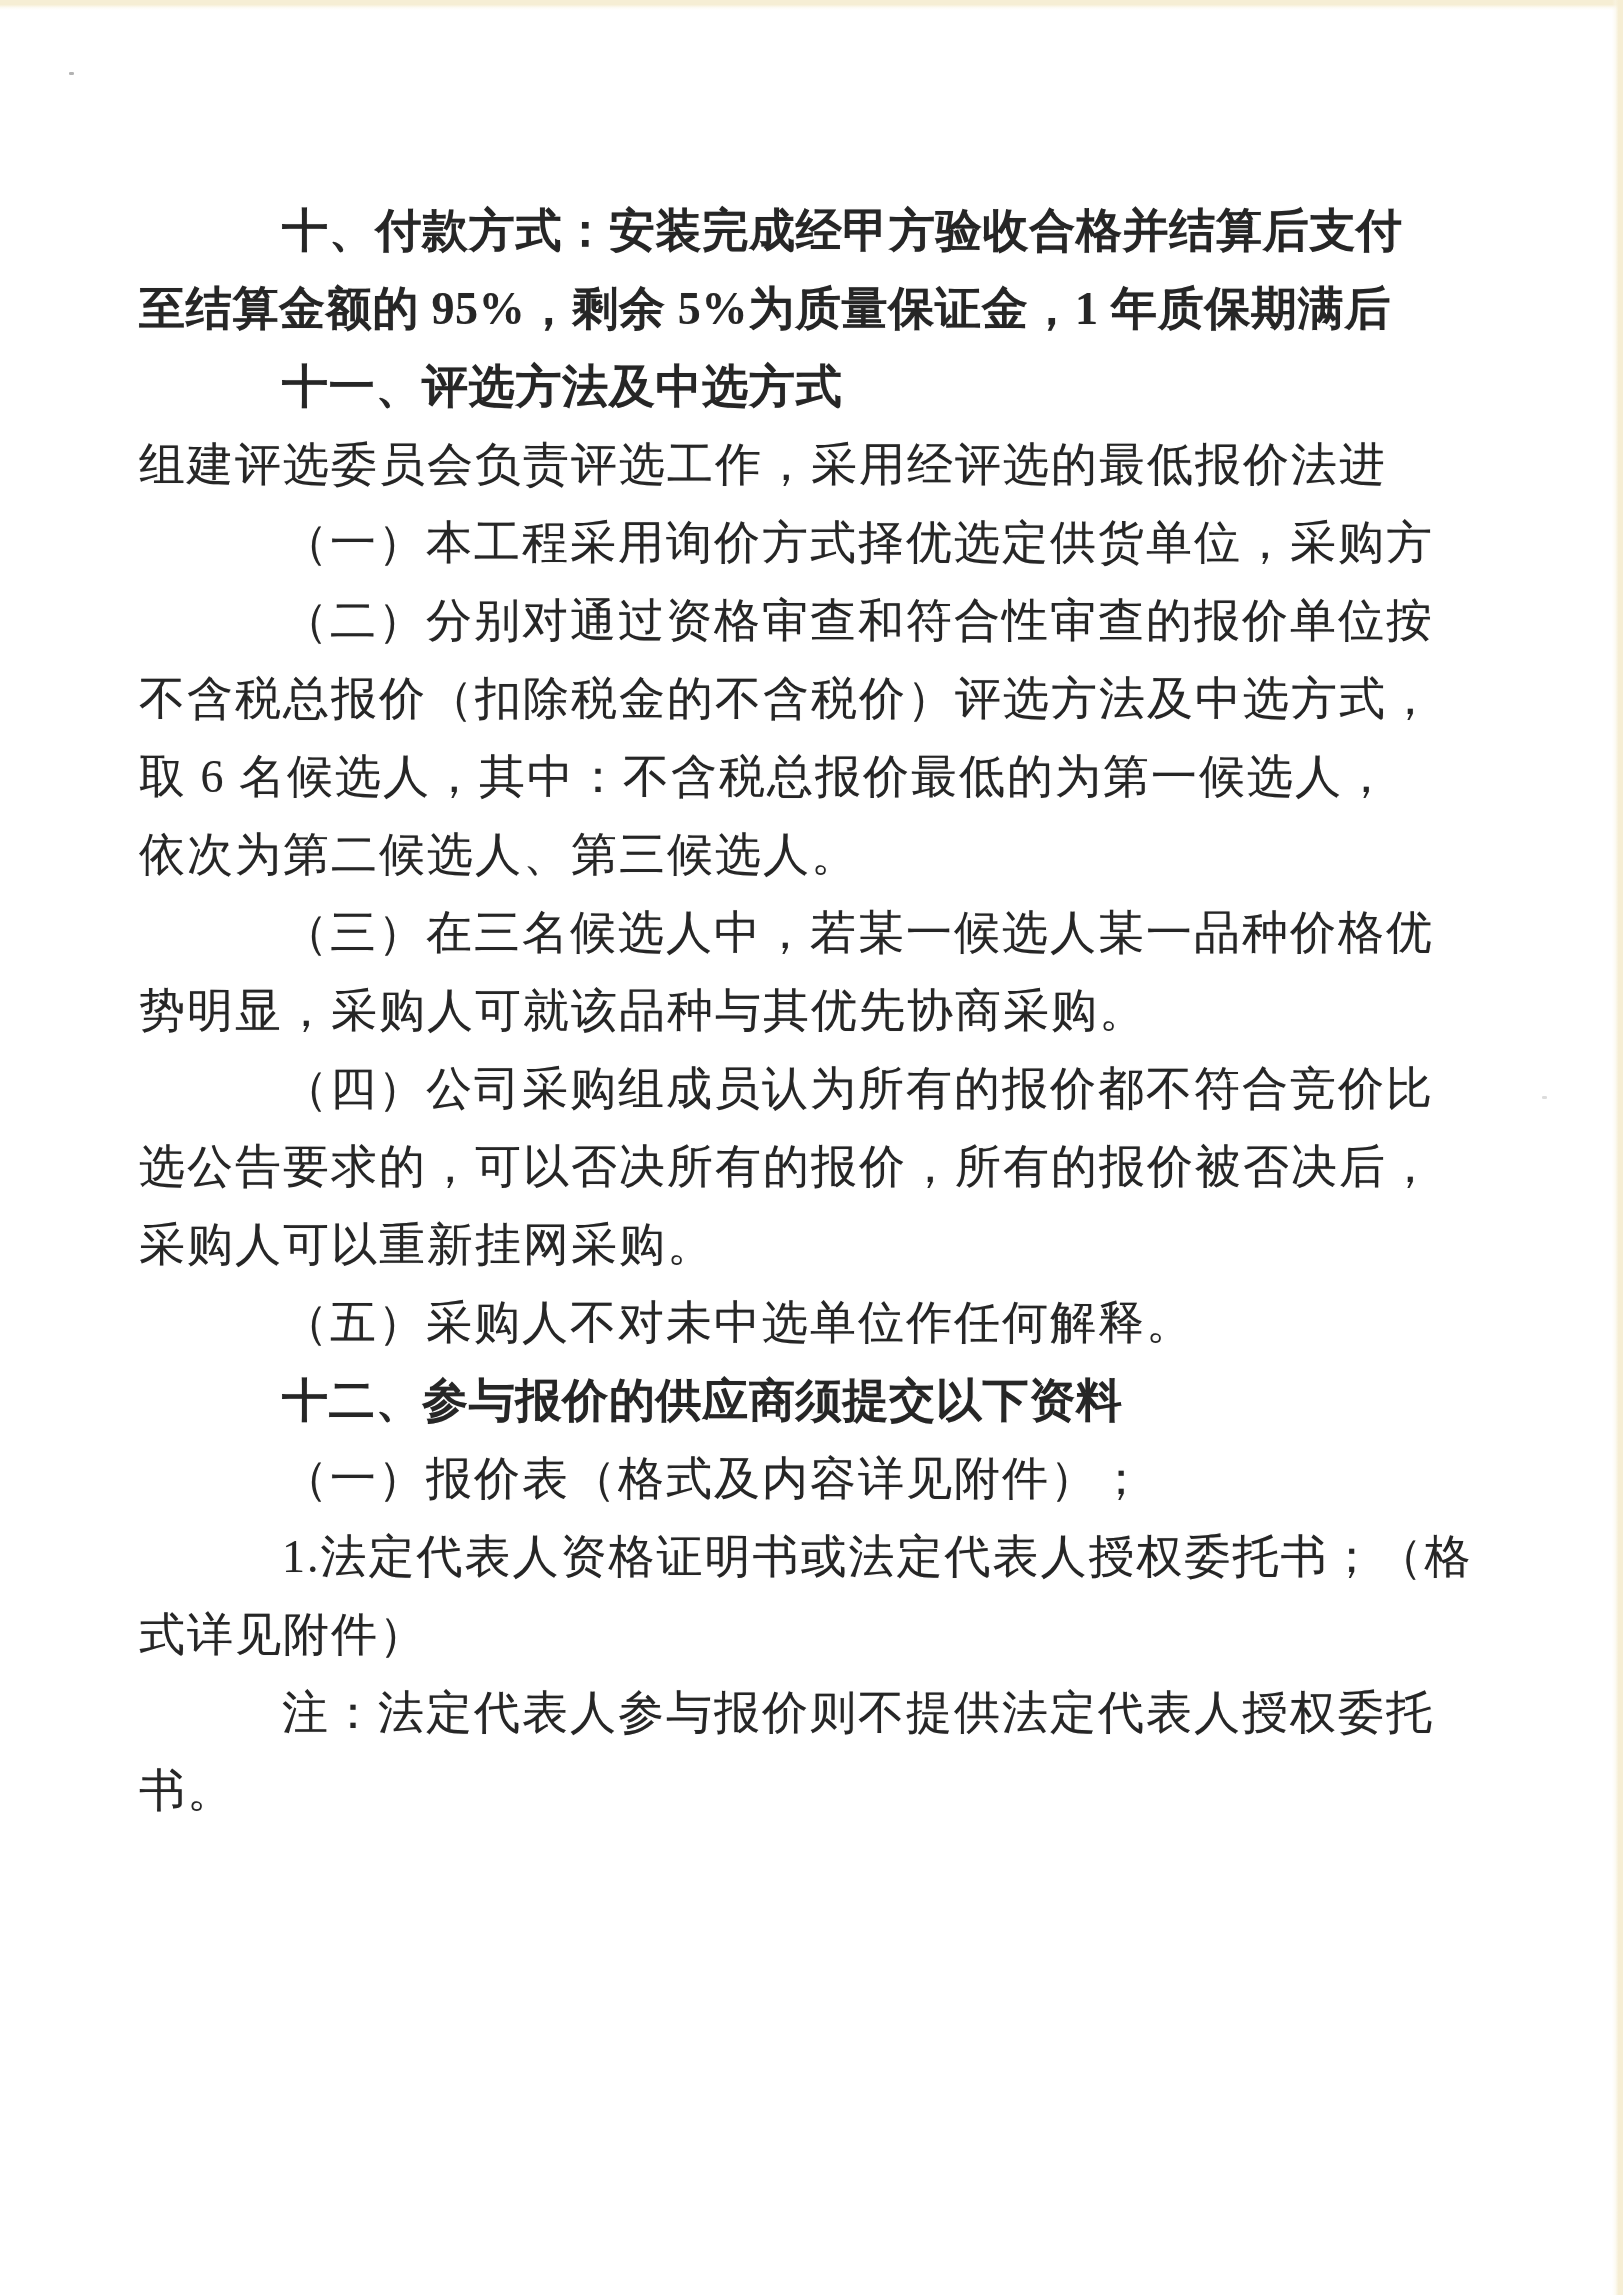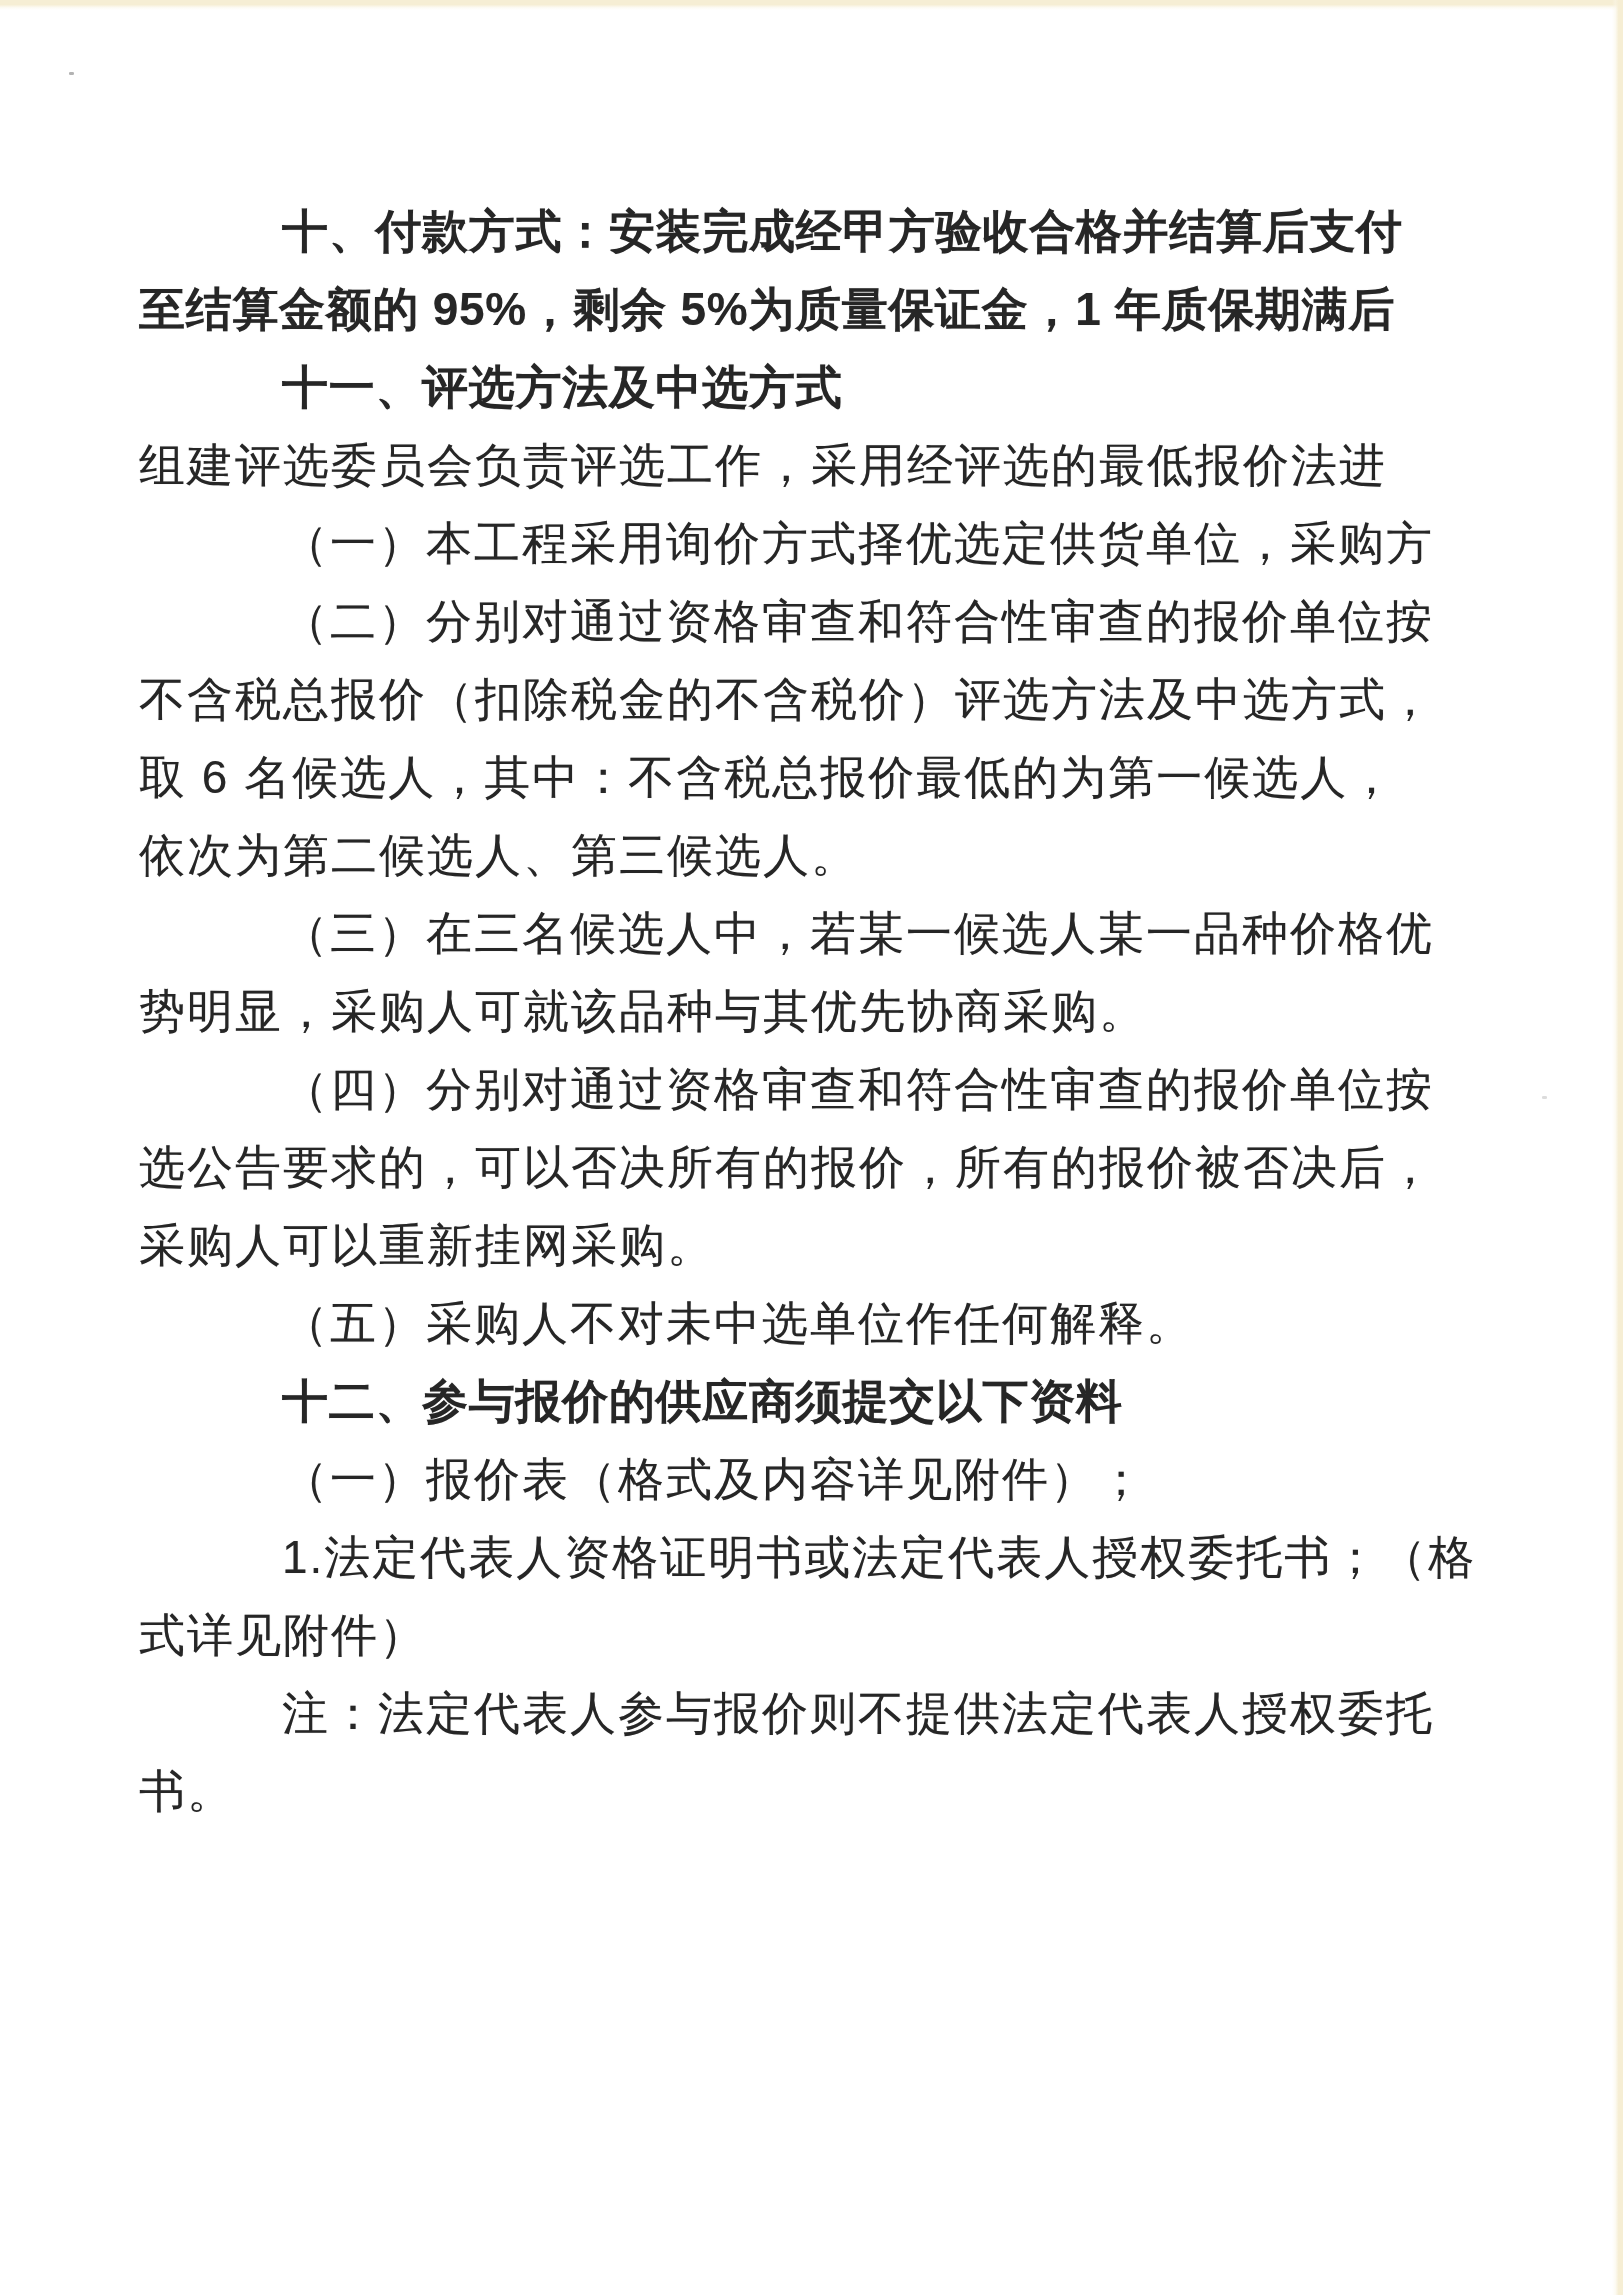--- a/index.html
+++ b/index.html
@@ -4,21 +4,21 @@
 <style>
   
   html, body { margin: 0; padding: 0; background: #e8e8e8; }
 
   .page {
     position: relative;
     width: 1623px;
     height: 2295px;
     margin: 0 auto;
     background: var(--page-bg, #ffffff);
-    font-family: Liberation Sans, sans-serif;
+    font-family: Liberation Serif, serif;
     overflow: hidden;
   }
 
   
   .scan-edge-top {
     position: absolute; top: 0; left: 0;
     width: 100%; height: 9.8px;
     background: linear-gradient(to bottom,
       var(--edge-color, #f6eed4) 0%,
       var(--edge-color, #f6eed4) 45%,
@@ -77,21 +77,21 @@
       <div class="line bold">至结算金额的 95%，剩余 5%为质量保证金，1 年质保期满后</div>
       <div class="line bold indent">十一、评选方法及中选方式</div>
       <div class="line">组建评选委员会负责评选工作，采用经评选的最低报价法进</div>
       <div class="line indent">（一）本工程采用询价方式择优选定供货单位，采购方</div>
       <div class="line indent">（二）分别对通过资格审查和符合性审查的报价单位按</div>
       <div class="line">不含税总报价（扣除税金的不含税价）评选方法及中选方式，</div>
       <div class="line">取 6 名候选人，其中：不含税总报价最低的为第一候选人，</div>
       <div class="line">依次为第二候选人、第三候选人。</div>
       <div class="line indent">（三）在三名候选人中，若某一候选人某一品种价格优</div>
       <div class="line">势明显，采购人可就该品种与其优先协商采购。</div>
-      <div class="line indent">（四）分别对通过资格审查和符合性审查的报价单位按</div>
+      <div class="line indent">（四）公司采购组成员认为所有的报价都不符合竞价比</div>
       <div class="line">选公告要求的，可以否决所有的报价，所有的报价被否决后，</div>
       <div class="line">采购人可以重新挂网采购。</div>
       <div class="line indent">（五）采购人不对未中选单位作任何解释。</div>
       <div class="line bold indent">十二、参与报价的供应商须提交以下资料</div>
       <div class="line indent">（一）报价表（格式及内容详见附件）；</div>
       <div class="line indent">1.法定代表人资格证明书或法定代表人授权委托书；（格</div>
       <div class="line">式详见附件）</div>
       <div class="line indent">注：法定代表人参与报价则不提供法定代表人授权委托</div>
       <div class="line">书。</div>
     </div>

